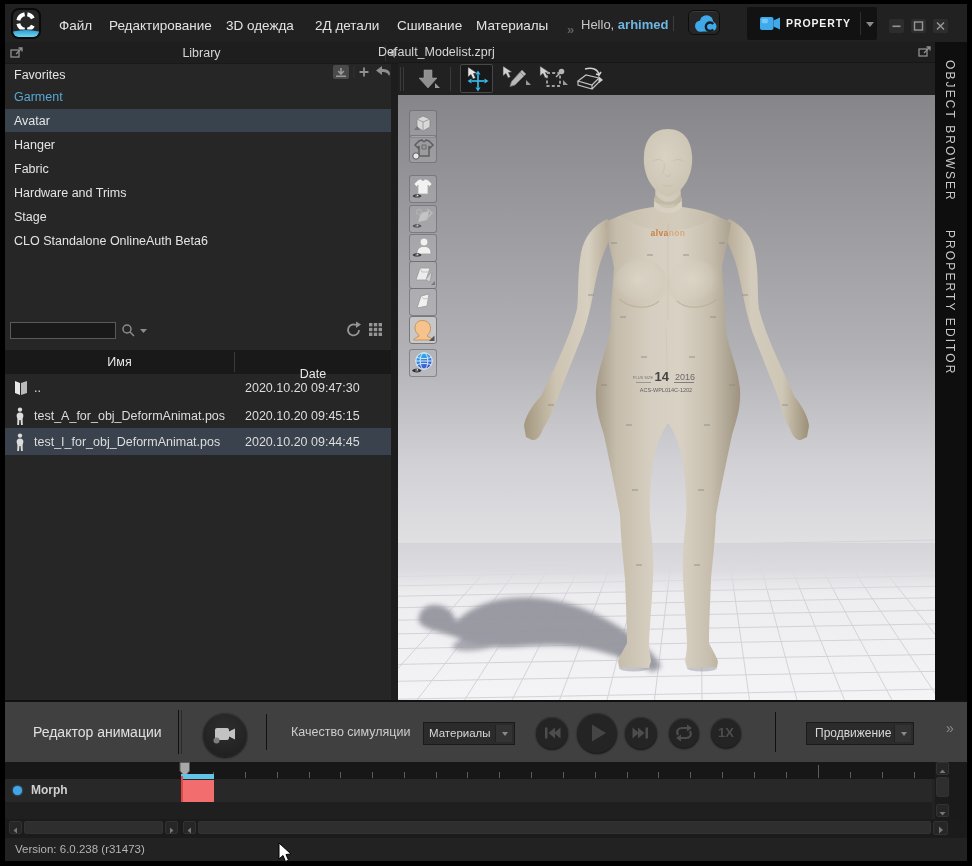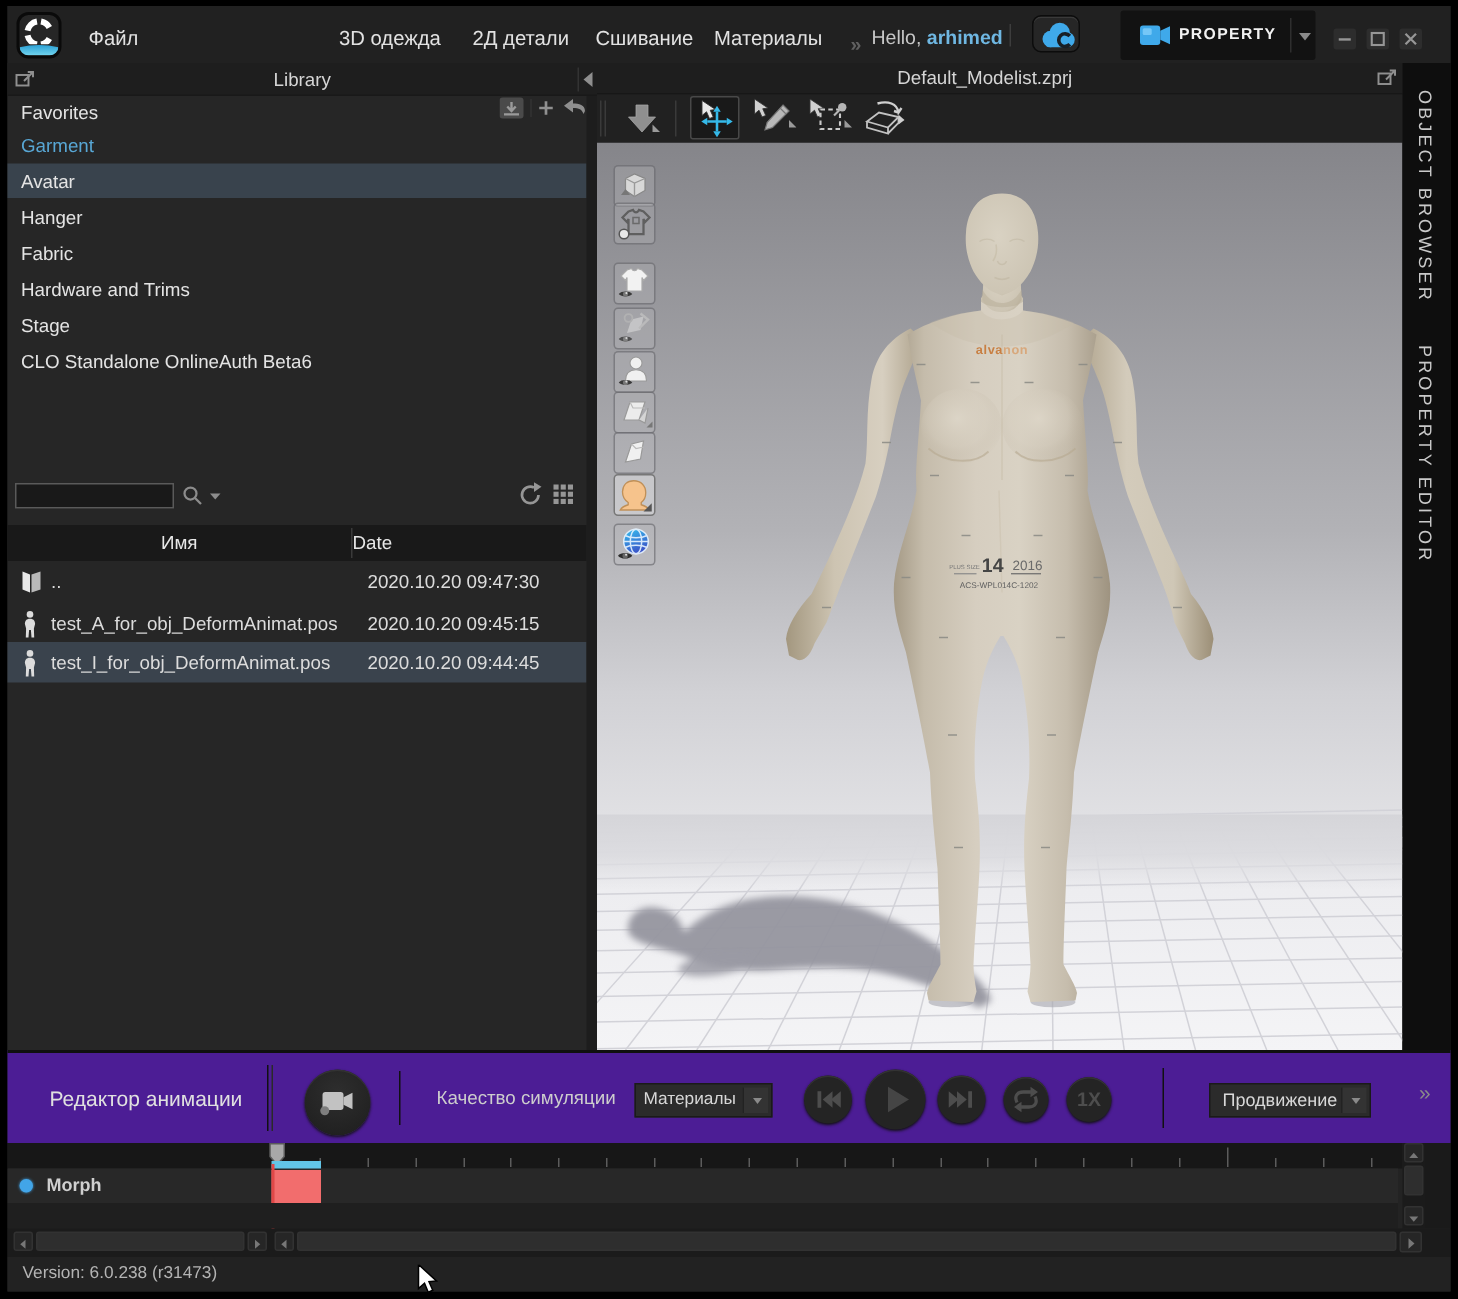--- a/index.html
+++ b/index.html
@@ -23,40 +23,40 @@
 #library { position:absolute; left:0; top:38px; width:393px; height:658px; background:#262626; }
 .phead { position:absolute; left:0; top:0; width:100%; height:22px; background:#1e1e1e; border-bottom:1px solid #191919; }
 .phead .ttl { position:absolute; width:100%; text-align:center; line-height:22px; color:#d6d6d6; font-size:12.5px; }
 .librow { position:absolute; left:0; width:386px; height:24px; line-height:24px; color:#e4e4e4; font-size:12.5px; padding-left:9px; }
 #seltop { position:absolute; left:0; top:67px; width:386px; height:23px; background:#39434d; }
 
 #searchbox { position:absolute; left:5px; top:280px; width:106px; height:17px; background:#191919; border:1px solid #5a5a5a; }
 
 #tblhead { position:absolute; left:0; top:308px; width:386px; height:24px; background:#191919; color:#e8e8e8; font-size:12.5px; }
 #tblhead .c1 { position:absolute; left:0; top:0; width:229px; text-align:center; line-height:24px; }
-#tblhead .c2 { position:absolute; left:230px; top:0; width:156px; line-height:24px; }
+#tblhead .c2 { position:absolute; left:230px; top:12px; width:156px; text-align:center; line-height:24px; }
 #tblhead .vsep { position:absolute; left:229px; top:2px; width:1px; height:20px; background:#3a3a3a; }
 .frow { position:absolute; left:0; width:386px; height:27px; color:#dcdcdc; font-size:12.5px; }
 .frow .nm { position:absolute; left:29px; line-height:27px; }
 .frow .dt { position:absolute; left:240px; line-height:27px; }
 #selrow { position:absolute; left:0; top:386px; width:386px; height:27px; background:#3a434d; }
 #libdivider { position:absolute; left:386px; top:22px; width:7px; height:636px; background:#1d1d1d; }
 
 #vport { position:absolute; left:393px; top:38px; width:537px; height:658px; background:#202020; }
 #vphead { position:absolute; left:0; top:0; width:537px; height:21px; background:#1e1e1e; border-bottom:1px solid #171717; }
-#vphead .ttl { position:absolute; width:100%; text-align:center; line-height:21px; color:#d6d6d6; font-size:12.5px; text-indent:-20px; }
+#vphead .ttl { position:absolute; width:100%; line-height:21px; color:#d6d6d6; font-size:12.5px; text-indent:-20px; }
 #vptools { position:absolute; left:0; top:21px; width:537px; height:32px; background:#212121; }
 #scene { position:absolute; left:0; top:53px; width:537px; height:605px; }
 
 .vbtn { position:absolute; left:11px; width:28px; height:28px; border-radius:3px; background:rgba(190,190,195,0.28); border:1px solid rgba(90,90,95,0.55); z-index:5; }
 
 #rstrip { position:absolute; left:930px; top:38px; width:32px; height:658px; background:#0e0e0e; }
 .vtext { position:absolute; color:#c9c9c9; font-size:12px; letter-spacing:2.1px; writing-mode:vertical-rl; left:8px; }
 
-#animbar { position:absolute; left:0; top:696px; width:962px; height:62px; background:#4c1d95; border-top:2px solid #101010; }
+#animbar { position:absolute; left:0; top:696px; width:962px; height:62px; background:#404040; border-top:2px solid #101010; }
 #animbar .lbl { position:absolute; left:28px; top:0; height:60px; line-height:60px; color:#e0e0e0; font-size:14px; }
 .vline { position:absolute; top:8px; width:1px; height:44px; background:#111; }
 #qlabel { position:absolute; left:286px; top:0; height:60px; line-height:60px; color:#cdcdcd; font-size:12.5px; }
 .dropdown { position:absolute; top:20px; height:23px; background:#2b2b2b; border:1px solid #1a1a1a; color:#d8d8d8; font-size:12px; }
 .dropdown .db { position:absolute; right:2px; top:2px; width:17px; height:17px; background:#333; border-left:1px solid #222; }
 .dropdown .da { position:absolute; right:6px; top:9px; width:0; height:0; border-left:3.5px solid transparent; border-right:3.5px solid transparent; border-top:4px solid #8a8a8a; }
 .pbtn { position:absolute; border-radius:50%; background:#242424; box-shadow:inset 0 1px 0 #333, 0 1px 2px #111; }
 
 #ruler { position:absolute; left:0; top:758px; width:930px; height:17px; background:#171717; }
 #morphrow { position:absolute; left:0; top:775px; width:927px; height:23px; background:#282828;font-weight:bold; }
@@ -86,20 +86,21 @@
         <g clip-path="url(#lc)">
             <path d="M 19.89,8.34 A 7.8 7.8 0 0 0 14.35,4.32" stroke="#fff" stroke-width="4" fill="none"></path>
             <path d="M 11.65,4.32 A 7.8 7.8 0 0 0 5.37,10.38" stroke="#fff" stroke-width="4" fill="none"></path>
             <path d="M 5.37,13.62 A 7.8 7.8 0 0 0 11.65,19.68" stroke="#fff" stroke-width="4" fill="none"></path>
             <path d="M 14.35,19.68 A 7.8 7.8 0 0 0 19.89,15.66" stroke="#fff" stroke-width="4" fill="none"></path>
           </g>
         <path d="M0,21.5 Q13,18.5 26,21.5 L26,27 L0,27 Z" fill="url(#lb)"></path>
       </svg>
     </div>
     <div class="menu" style="left:54px">Файл</div>
+    <div class="menu" style="left:104px">Редактирование</div>
     <div class="menu" style="left:221px">3D одежда</div>
     <div class="menu" style="left:310px">2Д детали</div>
     <div class="menu" style="left:392px">Сшивание</div>
     <div class="menu" style="left:471px">Материалы</div>
     <div style="position:absolute;left:562px;top:18px;color:#606060;font-size:13px;font-weight:bold;">»</div>
     <div id="hello">Hello,&nbsp;<b>arhimed</b></div>
     <div style="position:absolute;left:668px;top:12px;width:1px;height:15px;background:#3d3d3d;"></div>
     <div id="cloudbtn">
       <svg class="abs" style="left:4px;top:3px" width="25" height="19" viewBox="0 0 25 19">
         <circle cx="7.5" cy="12" r="5.5" fill="#3fa9ea"></circle>

